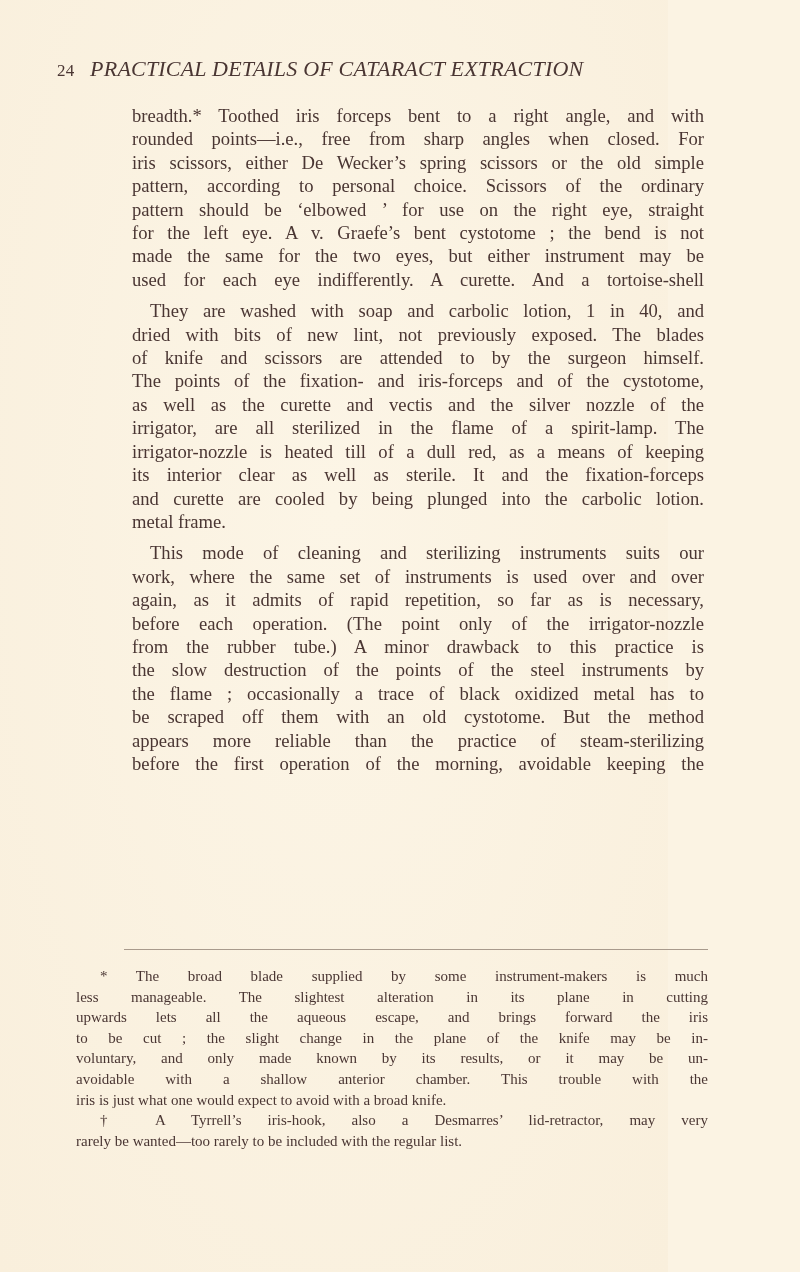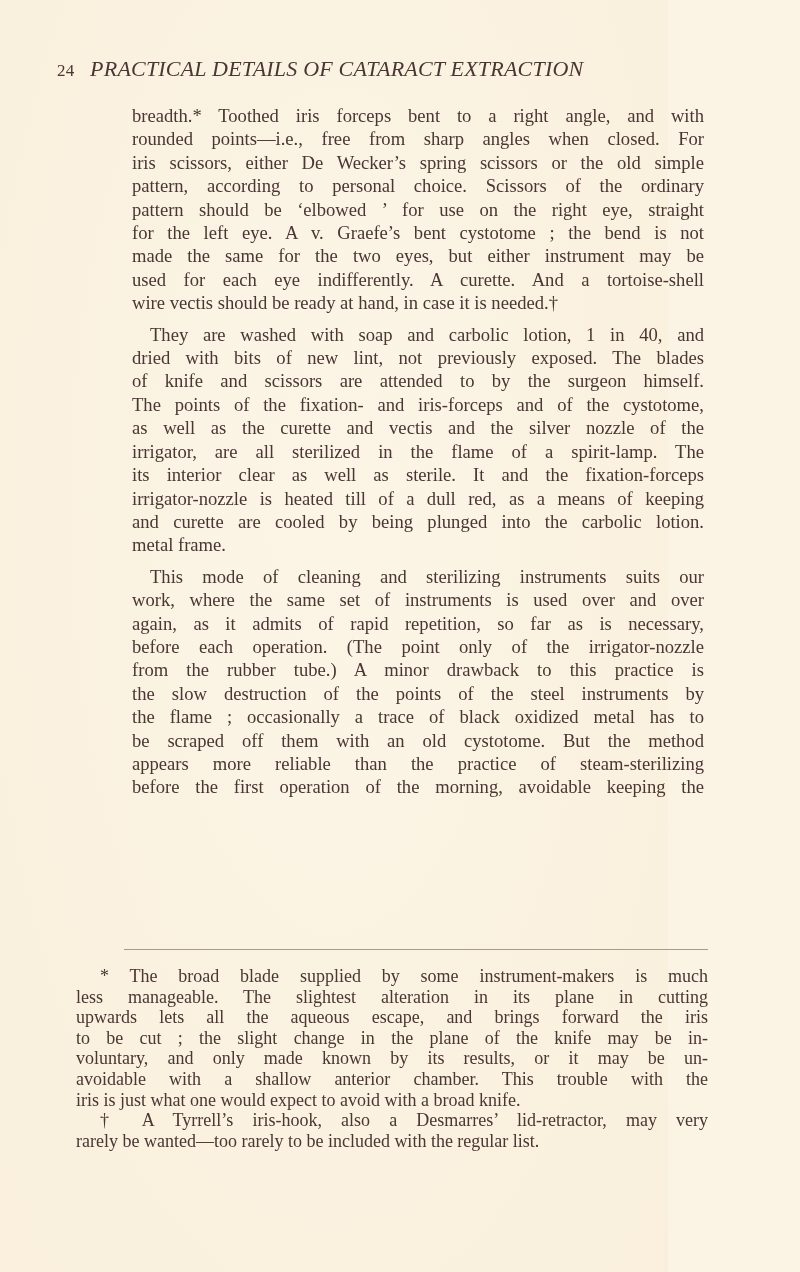--- a/index.html
+++ b/index.html
@@ -28,21 +28,21 @@
     }
     .body-text p { margin: 8px; }
     .body-text .line { display: block; text-align: justify; text-align-last: justify; white-space: nowrap; }
     .body-text .line.last { text-align-last: left; }
     .rule {
       position: absolute; left: 124px; top: 949px; width: 584px; height: 0;
       border-top: 1px solid #a89a8c;
     }
     .footnotes {
       position: absolute; left: 76px; top: 966px; width: 632px;
-      font-size: 18px; line-height: 20.6px;
+      font-size: 15px; line-height: 20.6px;
     }
     .footnotes .line { display: block; text-align: justify; text-align-last: justify; white-space: nowrap; }
     .footnotes .line.last { text-align-last: left; }
     .footnotes .line.first { padding-left: 24px; }
   </style>
 </head>
 <body>
 
 <div class="page">
 
@@ -54,31 +54,30 @@
   <div class="body-text">
     <p>
       <span class="line">breadth.*  Toothed iris forceps bent to a right angle, and with</span>
       <span class="line">rounded points—i.e., free from sharp angles when closed.  For</span>
       <span class="line">iris scissors, either De Wecker’s spring scissors or the old simple</span>
       <span class="line">pattern, according to personal choice.  Scissors of the ordinary</span>
       <span class="line">pattern should be ‘elbowed ’ for use on the right eye, straight</span>
       <span class="line">for the left eye.  A v. Graefe’s bent cystotome ; the bend is not</span>
       <span class="line">made the same for the two eyes, but either instrument may be</span>
       <span class="line">used for each eye indifferently.  A curette.  And a tortoise-shell</span>
-      <span class="line last">wire vectis should be ready at hand, in case it is needed.†</span>
     </p>
     <p>
       <span class="line" style="padding-left:18px">They are washed with soap and carbolic lotion, 1 in 40, and</span>
       <span class="line">dried with bits of new lint, not previously exposed.  The blades</span>
       <span class="line">of knife and scissors are attended to by the surgeon himself.</span>
       <span class="line">The points of the fixation- and iris-forceps and of the cystotome,</span>
       <span class="line">as well as the curette and vectis and the silver nozzle of the</span>
       <span class="line">irrigator, are all sterilized in the flame of a spirit-lamp.  The</span>
+      <span class="line">irrigator-nozzle is heated till of a dull red, as a means of keeping</span>
       <span class="line">its interior clear as well as sterile.  It and the fixation-forceps</span>
-      <span class="line">irrigator-nozzle is heated till of a dull red, as a means of keeping</span>
       <span class="line">and curette are cooled by being plunged into the carbolic lotion.</span>
       <span class="line last">metal frame.</span>
     </p>
     <p>
       <span class="line" style="padding-left:18px">This mode of cleaning and sterilizing instruments suits our</span>
       <span class="line">work, where the same set of instruments is used over and over</span>
       <span class="line">again, as it admits of rapid repetition, so far as is necessary,</span>
       <span class="line">before each operation.  (The point only of the irrigator-nozzle</span>
       <span class="line">from the rubber tube.)  A minor drawback to this practice is</span>
       <span class="line">the slow destruction of the points of the steel instruments by</span>

